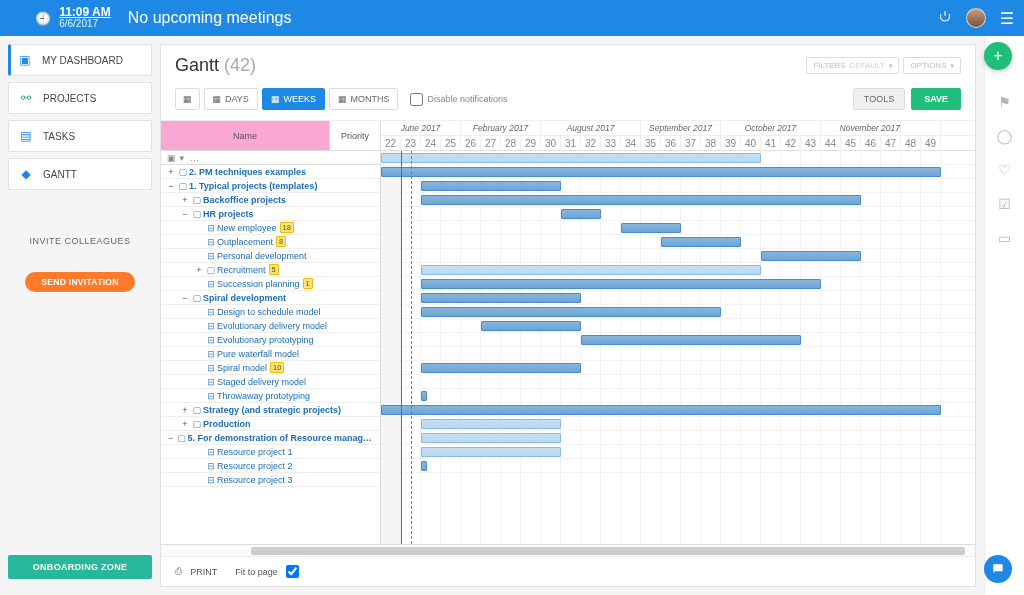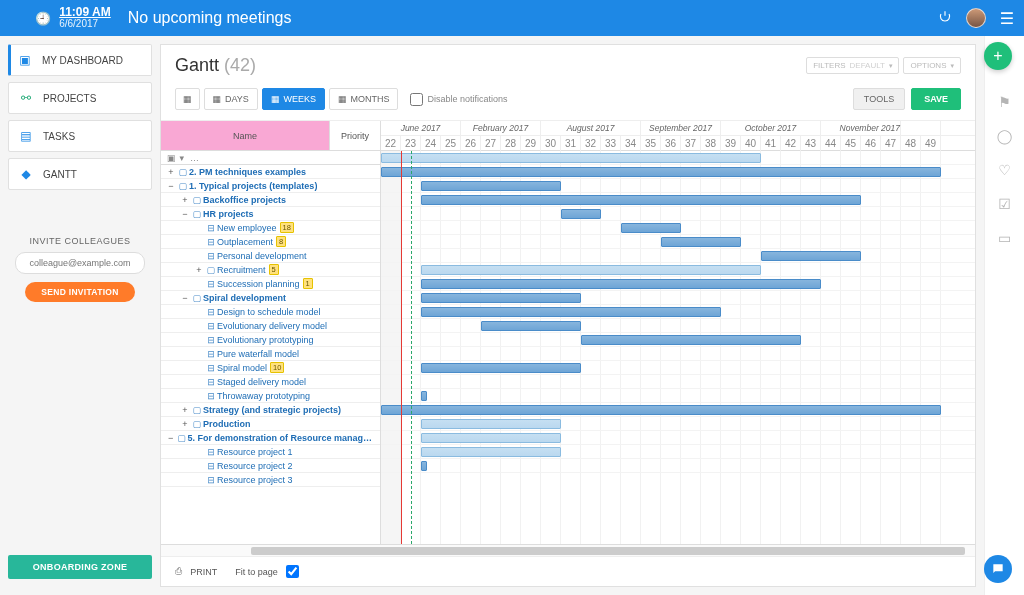--- a/index.html
+++ b/index.html
@@ -128,21 +128,20 @@
       <span class="nav-icon" style="color:#1e88e5">▤</span>
       <span>TASKS</span>
     </div>
     <div class="nav-btn">
       <span class="nav-icon" style="color:#1e88e5">◆</span>
       <span>GANTT</span>
     </div>
 
     <div class="invite-area">
       <div class="invite-title">INVITE COLLEAGUES</div>
-      <input class="invite-input" placeholder="colleague@example.com" style="">
       <br>
       <button class="send-btn">SEND INVITATION</button>
     </div>
 
     <button class="onboard-btn">ONBOARDING ZONE</button>
   </div>
 
   <div class="content">
     <div class="title-row">
       <span class="page-title">

